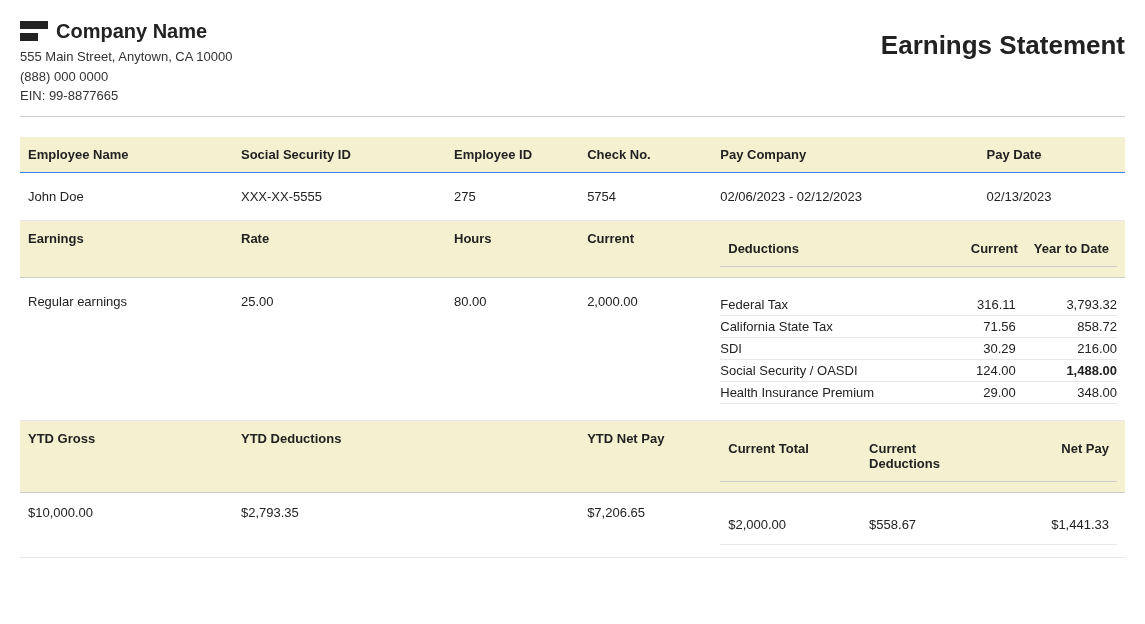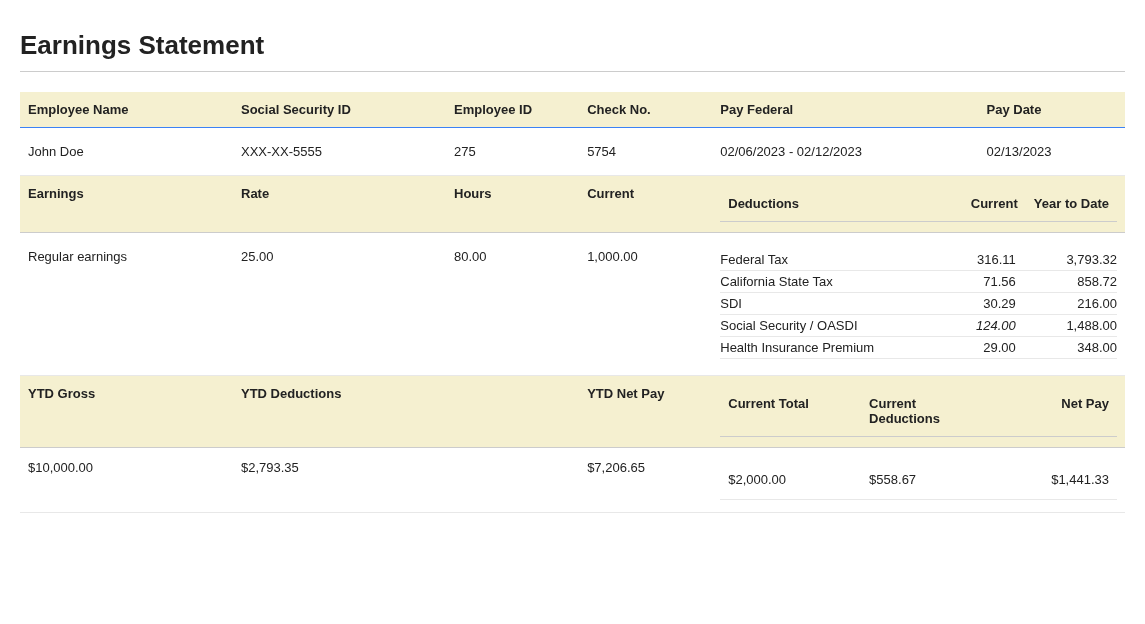--- a/index.html
+++ b/index.html
@@ -107,32 +107,44 @@
     .col-ssid       { width: 160px; }
     .col-emp-id     { width: 100px; }
     .col-check      { width: 100px; }
     .col-pay-record { width: 200px; }
     .col-pay-date   { width: 110px; }
   </style>
 </head>
 <body>
 
 <div class="header-section">
+  <div class="company-info">
+    <div class="company-name-row">
+      <div class="company-logo">
+        <div class="logo-bar-top"></div>
+        <div class="logo-bar-bottom"></div>
+      </div>
+      <span>Company Name</span>
+    </div>
+    <p>555 Main Street, Anytown, CA 10000</p>
+    <p>(888) 000 0000</p>
+    <p>EIN: 99-8877665</p>
+  </div>
   <div class="document-title">Earnings Statement</div>
 </div>
 
 <table class="main-table">
 
   <thead>
     <tr>
       <th class="col-emp-name">Employee Name</th>
       <th class="col-ssid">Social Security ID</th>
       <th class="col-emp-id">Employee ID</th>
       <th class="col-check">Check No.</th>
-      <th class="col-pay-record">Pay Federal</th>
+      <th class="col-pay-record">Pay Company</th>
       <th class="col-pay-date">Pay Date</th>
     </tr>
   </thead>
   <tbody>
 
     <tr>
       <td>John Doe</td>
       <td>XXX-XX-5555</td>
       <td>275</td>
       <td>5754</td>
@@ -162,21 +174,21 @@
       <td>
         <span>Regular earnings</span>
       </td>
       <td>
         <span>25.00</span>
       </td>
       <td>
         <span>80.00</span>
       </td>
       <td>
-        <span>1,000.00</span>
+        <span>2,000.00</span>
       </td>
       <td colspan="2">
         <table style="width:100%; border-collapse:collapse;">
           <tbody id="deductions-tbody">
           <tr>
       <td style="width:55%; padding: 3px 0; margin-left: 40px;">Federal Tax</td>
       <td style="text-align:right; width:22%; padding: 3px 0; padding-right:10px;">316.11</td>
       <td style="text-align:right; width:23%; padding: 3px 0;">3,793.32</td>
     </tr>
               <tr>
@@ -184,22 +196,22 @@
       <td style="text-align:right; width:22%; padding: 3px 0; padding-right:10px;">71.56</td>
       <td style="text-align:right; width:23%; padding: 3px 0;">858.72</td>
     </tr>
               <tr>
       <td style="width:55%; padding: 3px 0;">SDI</td>
       <td style="text-align:right; width:22%; padding: 3px 0; padding-right:10px;">30.29</td>
       <td style="text-align:right; width:23%; padding: 3px 0;">216.00</td>
     </tr>
               <tr>
       <td style="width:55%; padding: 3px 0;">Social Security / OASDI</td>
-      <td style="text-align:right; width:22%; padding: 3px 0; padding-right:10px;font-style:italic;">124.00</td>
-      <td style="text-align:right; width:23%; padding: 3px 0;">1,488.00</td>
+      <td style="text-align:right; width:22%; padding: 3px 0; padding-right:10px;">124.00</td>
+      <td style="text-align:right; width:23%; padding: 3px 0; font-weight: bold;">1,488.00</td>
     </tr>
               <tr>
       <td style="width:55%; padding: 3px 0;">Health Insurance Premium</td>
       <td style="text-align:right; width:22%; padding: 3px 0; padding-right:10px;">29.00</td>
       <td style="text-align:right; width:23%; padding: 3px 0;">348.00</td>
     </tr>
             </tbody>
         </table>
       </td>
     </tr>

